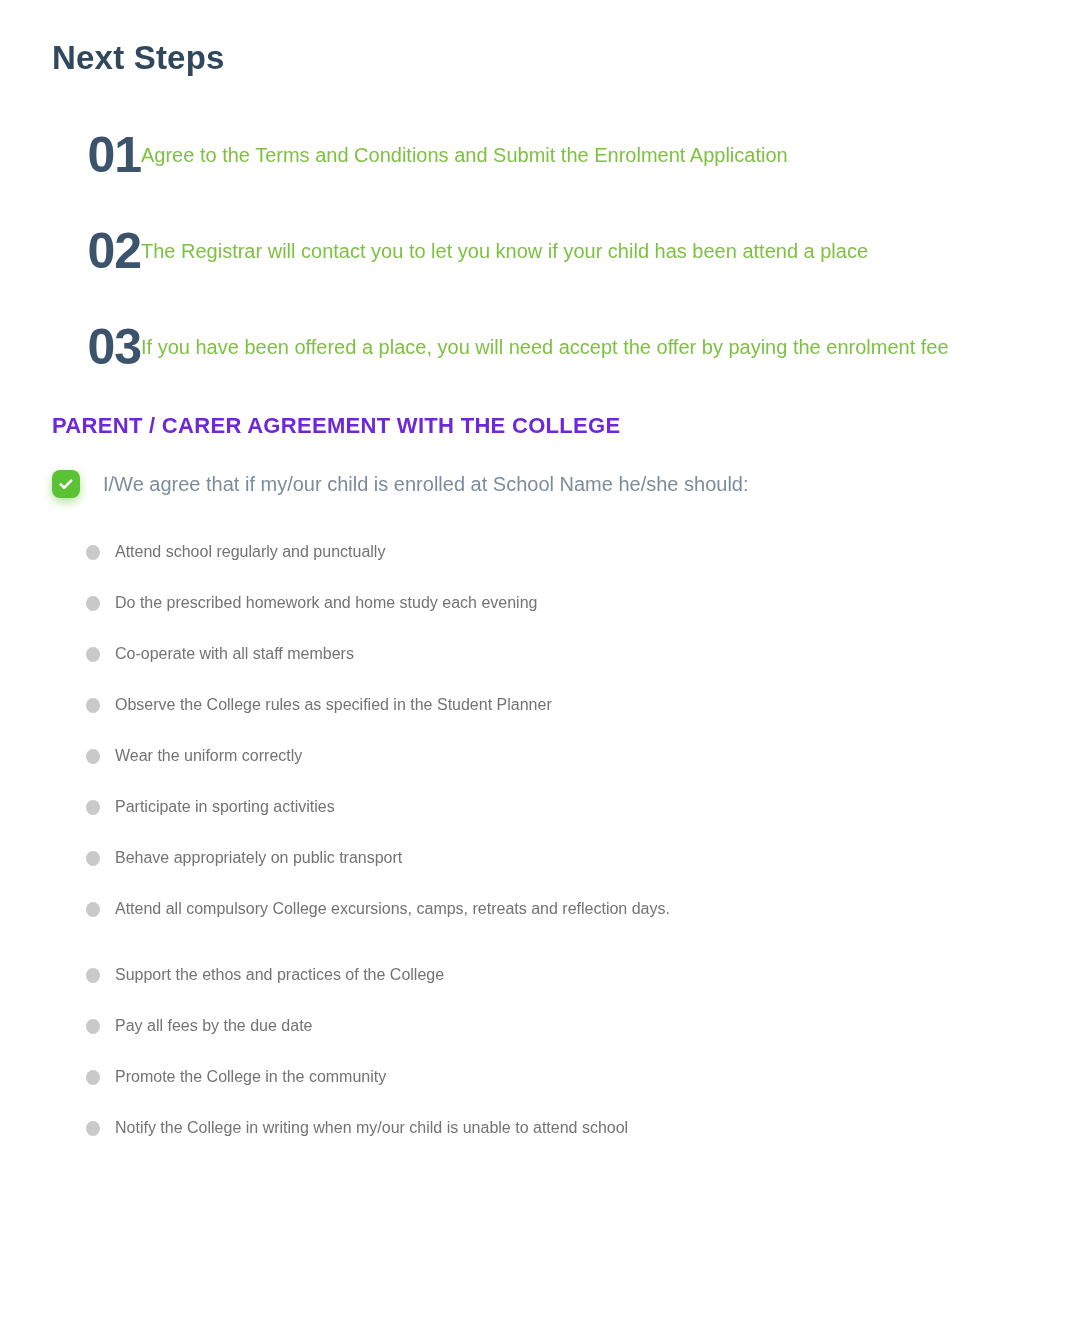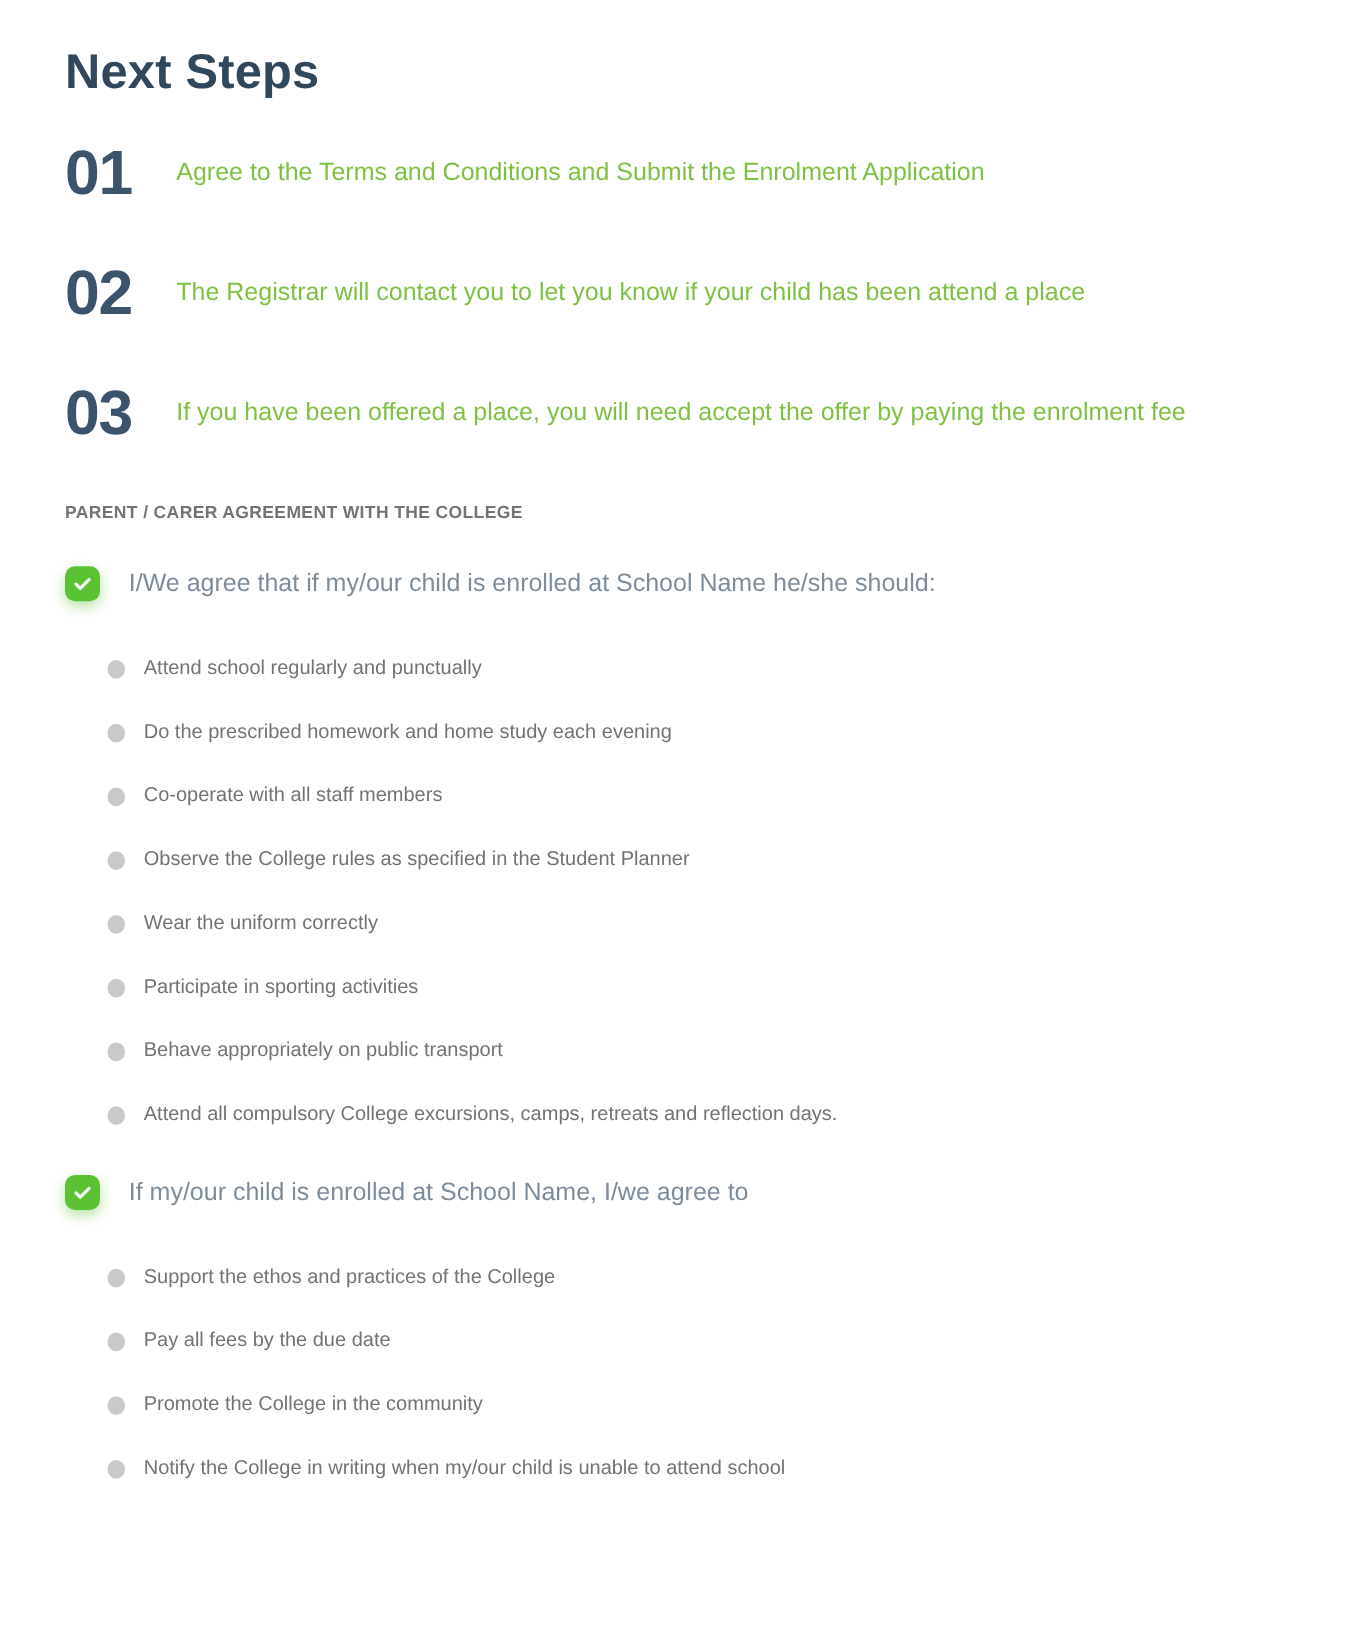--- a/index.html
+++ b/index.html
@@ -7,52 +7,53 @@
     width: 1086px;
     height: 1317px;
     background: #ffffff;
     overflow: hidden;
     font-family: "Liberation Sans", sans-serif;
   }
   .page {
     padding: 40px 49px 0 52px;
   }
   .page-title {
-    font-size: 39px;
+    font-size: 33px;
     line-height: 36px;
     font-weight: 600;
     color: #31475c;
     letter-spacing: 0.2px;
   }
   .steps {
-    margin-top: 34px;
+    margin-top: 51px;
+    text-align: right;
   }
   .step {
     display: flex;
     align-items: center;
     margin-bottom: 40px;
   }
   .step-number {
     width: 89px;
     flex-shrink: 0;
     font-size: 50px;
     line-height: 56px;
     font-weight: 700;
     color: #3b536b;
     letter-spacing: -1px;
   }
   .step-text {
     font-size: 20px;
     color: #7ec142;
   }
   .agreement-heading {
-    font-size: 14px;
+    font-size: 22px;
     line-height: 22px;
     font-weight: 700;
-    color: #737373;
+    color: #6d28d9;
     letter-spacing: 0.3px;
   }
   .agreement-group { margin-top: 33px; }
   .agreement-group + .agreement-group { margin-top: 36px; }
   .agree-row {
     display: flex;
     align-items: center;
   }
   .checkbox {
     width: 28px;
@@ -171,30 +172,20 @@
   </li>
 
   <li class="bullet-item">
     <span class="bullet"></span>
     <span class="bullet-text">Attend all compulsory College excursions, camps, retreats and reflection days.</span>
   </li>
 </ul>
   </div>
 
   <div class="agreement-group">
-    <div class="agree-row">
-      <div class="checkbox">
-        <span>
-          <svg viewBox="0 0 24 24" width="18" height="18" style="display:block">
-            <path d="M5 12.5l4.5 4.5L19 7.5" fill="none" stroke="#ffffff" stroke-width="3.4" stroke-linecap="round" stroke-linejoin="round"></path>
-          </svg>
-        </span>
-      </div>
-      <div class="agree-label">If my/our child is enrolled at School Name, I/we agree to</div>
-    </div>
     <ul class="bullet-list">
   <li class="bullet-item">
     <span class="bullet"></span>
     <span class="bullet-text">Support the ethos and practices of the College</span>
   </li>
 
   <li class="bullet-item">
     <span class="bullet"></span>
     <span class="bullet-text">Pay all fees by the due date</span>
   </li>

